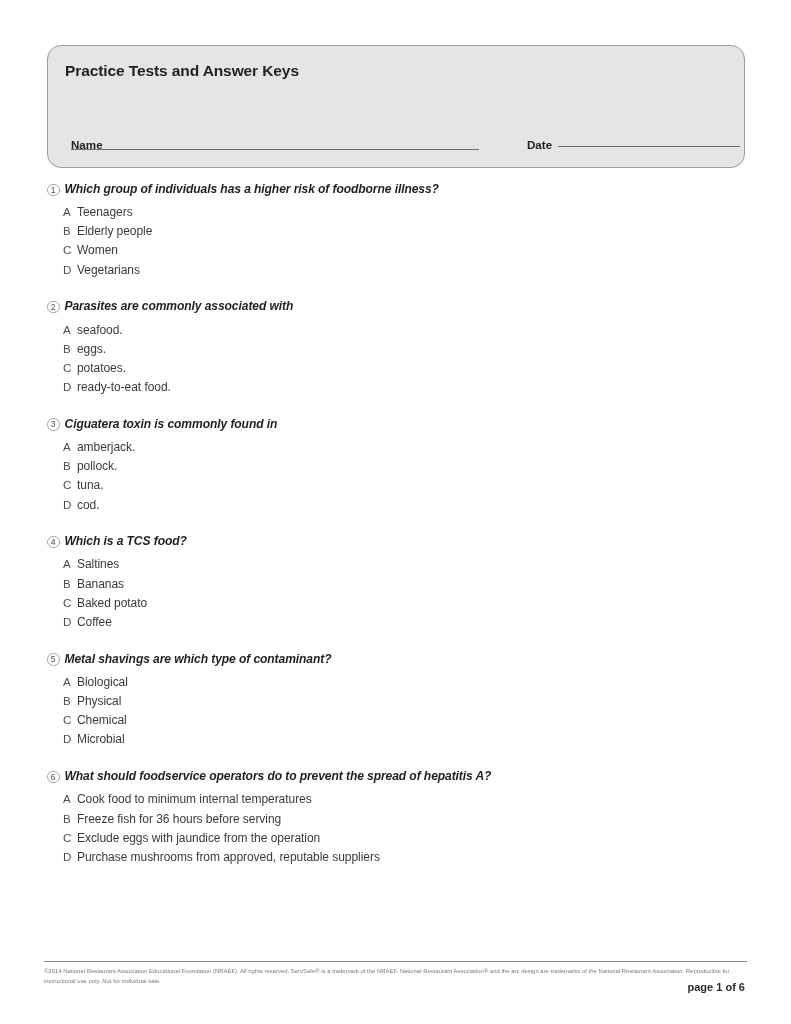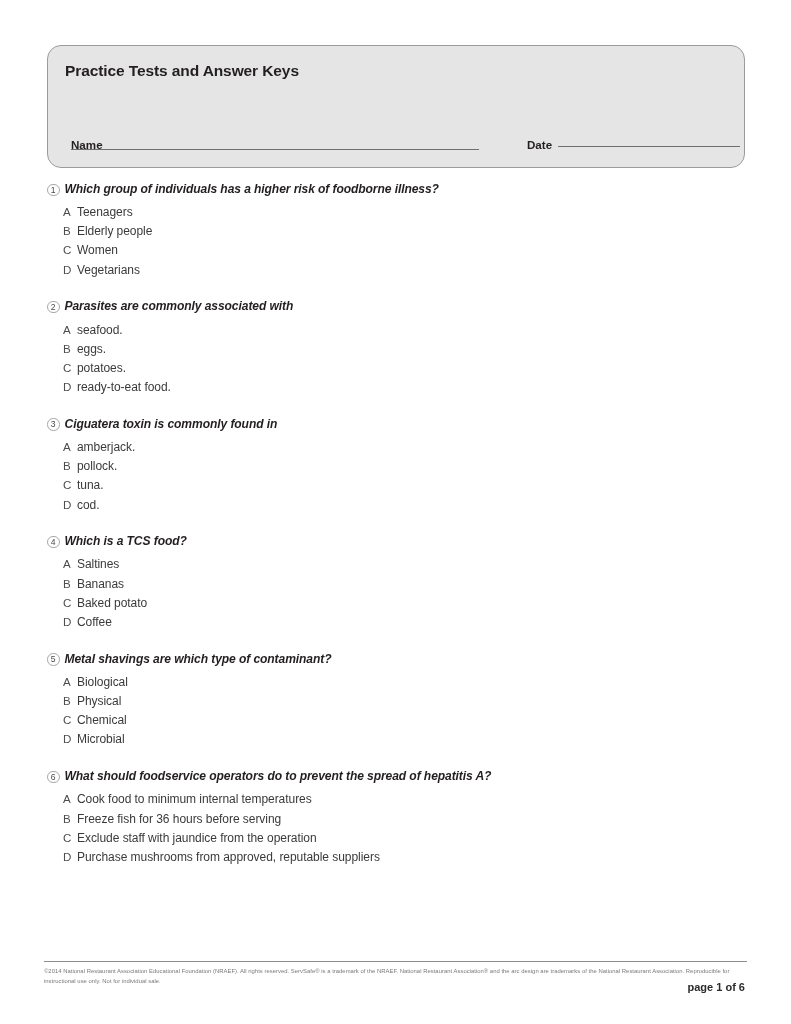--- a/index.html
+++ b/index.html
@@ -376,21 +376,21 @@
           <div class="option">
             <span class="opt-letter">A</span>
             <span class="opt-text">Cook food to minimum internal temperatures</span>
           </div>
           <div class="option">
             <span class="opt-letter">B</span>
             <span class="opt-text">Freeze fish for 36 hours before serving</span>
           </div>
           <div class="option">
             <span class="opt-letter">C</span>
-            <span class="opt-text">Exclude staff with jaundice from the operation</span>
+            <span class="opt-text">Exclude eggs with jaundice from the operation</span>
           </div>
           <div class="option">
             <span class="opt-letter">D</span>
             <span class="opt-text">Purchase mushrooms from approved, reputable suppliers</span>
           </div>
         </div>
       </div>
     </div>
 
   <div class="footer-rule"></div>

